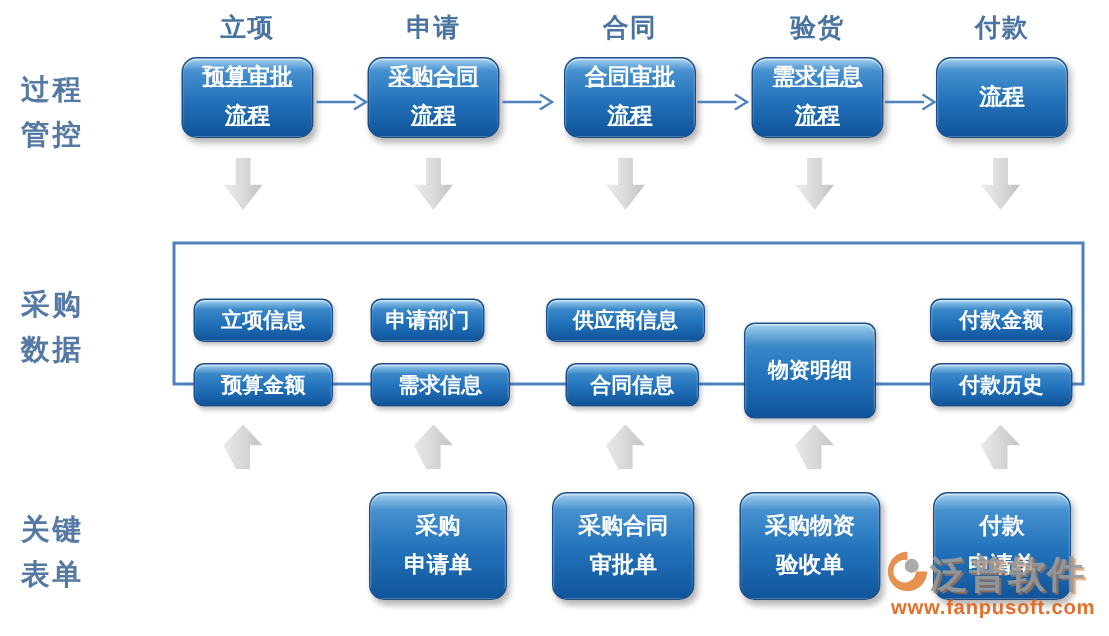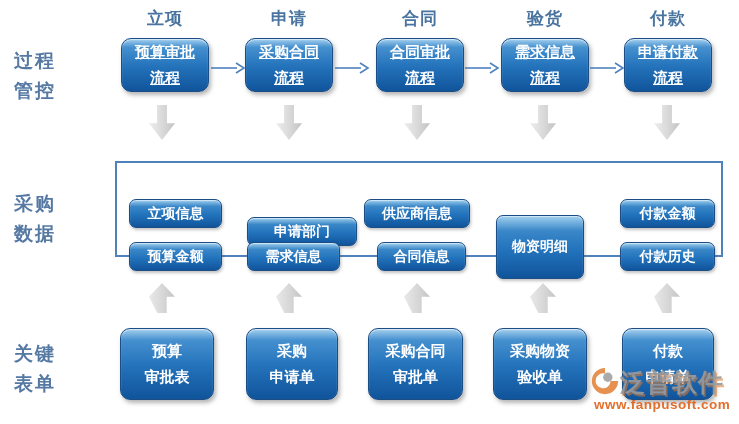--- a/index.html
+++ b/index.html
@@ -103,21 +103,20 @@
   </div>
   <div class="bigbox process-box" style="left:376px">
     <div>合同审批</div>
     <div>流程</div>
   </div>
   <div class="bigbox process-box" style="left:501px">
     <div>需求信息</div>
     <div>流程</div>
   </div>
   <div class="bigbox process-box" style="left:624px">
-    <div>申请付款</div>
     <div>流程</div>
   </div>
 
   <svg class="h-arrow" style="left:210px" viewBox="0 0 36 16">
     <line x1="1" y1="8" x2="27" y2="8" stroke="#4f81bd" stroke-width="1.6"></line>
     <path d="M26 3 L34 8 L26 13" fill="none" stroke="#4f81bd" stroke-width="1.6"></path>
   </svg>
   <svg class="h-arrow" style="left:334px" viewBox="0 0 36 16">
     <line x1="1" y1="8" x2="27" y2="8" stroke="#4f81bd" stroke-width="1.6"></line>
     <path d="M26 3 L34 8 L26 13" fill="none" stroke="#4f81bd" stroke-width="1.6"></path>
@@ -133,39 +132,35 @@
 
   <div class="block-arrow arrow-down" style="left:149px"></div>
   <div class="block-arrow arrow-down" style="left:276px"></div>
   <div class="block-arrow arrow-down" style="left:404px"></div>
   <div class="block-arrow arrow-down" style="left:530px"></div>
   <div class="block-arrow arrow-down" style="left:654px"></div>
 
   <div class="data-container">
     <div class="data-btn" style="left:12px;top:12px;width:93px">立项信息</div>
     <div class="data-btn" style="left:12px;top:55px;width:93px">预算金额</div>
-    <div class="data-btn" style="left:130px;top:30px;width:110px">申请部门</div>
+    <div class="data-btn" style="left:130px;top:12px;width:76px">申请部门</div>
     <div class="data-btn" style="left:130px;top:55px;width:93px">需求信息</div>
     <div class="data-btn" style="left:247px;top:12px;width:106px">供应商信息</div>
     <div class="data-btn" style="left:260px;top:55px;width:89px">合同信息</div>
     <div class="data-btn" style="left:379px;top:28px;width:88px;height:64px">物资明细</div>
     <div class="data-btn" style="left:503px;top:12px;width:95px">付款金额</div>
     <div class="data-btn" style="left:503px;top:55px;width:95px">付款历史</div>
   </div>
 
   <div class="block-arrow arrow-up" style="left:149px"></div>
   <div class="block-arrow arrow-up" style="left:276px"></div>
   <div class="block-arrow arrow-up" style="left:404px"></div>
   <div class="block-arrow arrow-up" style="left:530px"></div>
   <div class="block-arrow arrow-up" style="left:654px"></div>
 
-  <div class="bigbox form-box" style="left:120px;width:94px">
-    <div>预算</div>
-    <div>审批表</div>
-  </div>
   <div class="bigbox form-box" style="left:246px;width:92px">
     <div>采购</div>
     <div>申请单</div>
   </div>
   <div class="bigbox form-box" style="left:368px;width:95px">
     <div>采购合同</div>
     <div>审批单</div>
   </div>
   <div class="bigbox form-box" style="left:493px;width:94px">
     <div>采购物资</div>

